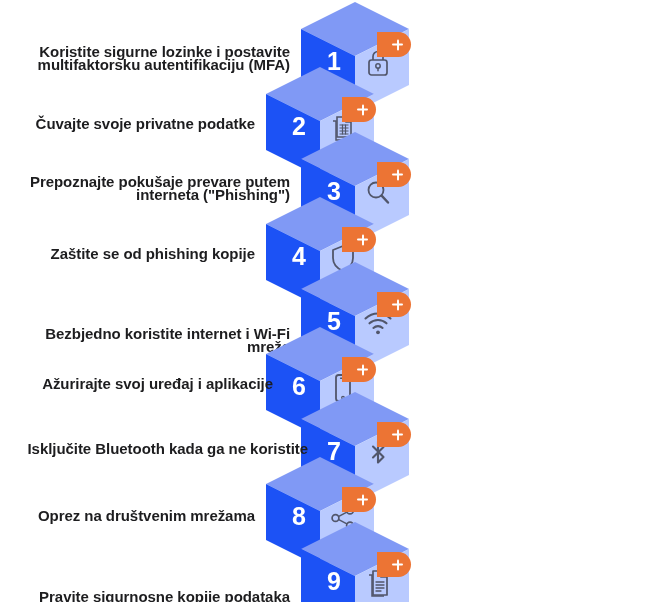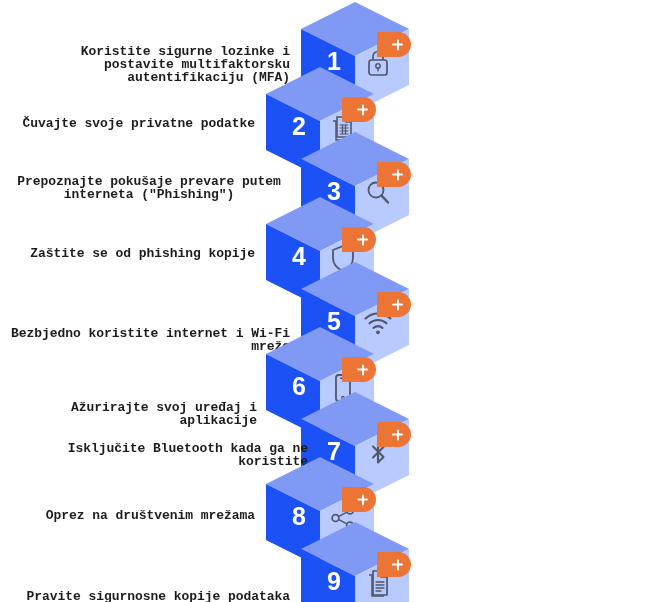--- a/index.html
+++ b/index.html
@@ -11,26 +11,25 @@
     overflow:hidden;
   }
   #stage{position:absolute;left:0;top:0;width:659px;height:602px;}
 
   .item{position:absolute;left:0;top:0;width:659px;height:0;}
 
   
   .label{
     position:absolute;
     text-align:right;
-    font-size:13px;
+    font-size:15px;
     font-weight:bold;
     line-height:13px;
     color:#1d1d1f;
     letter-spacing:-0.05px;
-    font-family:Liberation Mono, monospace;
   }
 
   
   .tab{
     position:absolute;
     width:34px;height:25px;
     background:#ec7434;
     border-radius:0 13px 13px 0;
   }
   .tab .plus{
@@ -125,21 +124,21 @@
         <div class="ico">
           <svg viewBox="0 0 34 34">
             <circle cx="15" cy="14" r="7.5" fill="none" stroke="#51566b" stroke-width="1.8"></circle>
             <path d="M20.6 19.6 27 26.5" stroke="#51566b" stroke-width="2.4" stroke-linecap="round"></path>
           </svg>
         </div>
       </div>
       <div class="tab" style="left: 377px; top: 162px; background: rgb(236, 116, 52);">
         <span class="plus"></span>
       </div>
-      <div class="label" style="right: 369px; left: 8px; top: 175px; color: rgb(29, 29, 31); text-align: center;">Prepoznajte pokušaje prevare putem interneta ("Phishing")</div>
+      <div class="label" style="right: 369px; left: 8px; top: 175px; color: rgb(29, 29, 31);">Prepoznajte pokušaje prevare putem interneta ("Phishing")</div>
     </div>
     <div class="item">
       <div class="cube" style="left: 264px; top: 197px;">
         <svg width="110" height="125" viewBox="0 0 110 125">
           <polygon points="56,0 110,27 56,54 2,27" fill="#8099f5"></polygon>
           <polygon points="2,27 56,54 56,110 2,83" fill="#1c52f5"></polygon>
           <polygon points="56,54 110,27 110,83 56,110" fill="#b9caff"></polygon>
         </svg>
         <div class="num">4</div>
         <div class="ico">
@@ -187,21 +186,21 @@
           <svg viewBox="0 0 34 34">
             <rect x="10" y="4" width="14" height="26" rx="2.6" fill="none" stroke="#51566b" stroke-width="1.8"></rect>
             <path d="M14.6 7.2h4.8" stroke="#51566b" stroke-width="1.4" stroke-linecap="round"></path>
             <circle cx="17" cy="26.6" r="1.3" fill="none" stroke="#51566b" stroke-width="1.3"></circle>
           </svg>
         </div>
       </div>
       <div class="tab" style="left: 342px; top: 357px; background: rgb(236, 116, 52);">
         <span class="plus"></span>
       </div>
-      <div class="label" style="right: 402px; left: 8px; top: 376.5px; color: rgb(29, 29, 31); margin-top: 24px;">Ažurirajte svoj uređaj i aplikacije</div>
+      <div class="label" style="right: 386px; left: 8px; top: 376.5px; color: rgb(29, 29, 31);">Ažurirajte svoj uređaj i aplikacije</div>
     </div>
     <div class="item">
       <div class="cube" style="left: 299px; top: 392px;">
         <svg width="110" height="125" viewBox="0 0 110 125">
           <polygon points="56,0 110,27 56,54 2,27" fill="#8099f5"></polygon>
           <polygon points="2,27 56,54 56,110 2,83" fill="#1c52f5"></polygon>
           <polygon points="56,54 110,27 110,83 56,110" fill="#b9caff"></polygon>
         </svg>
         <div class="num">7</div>
         <div class="ico">

